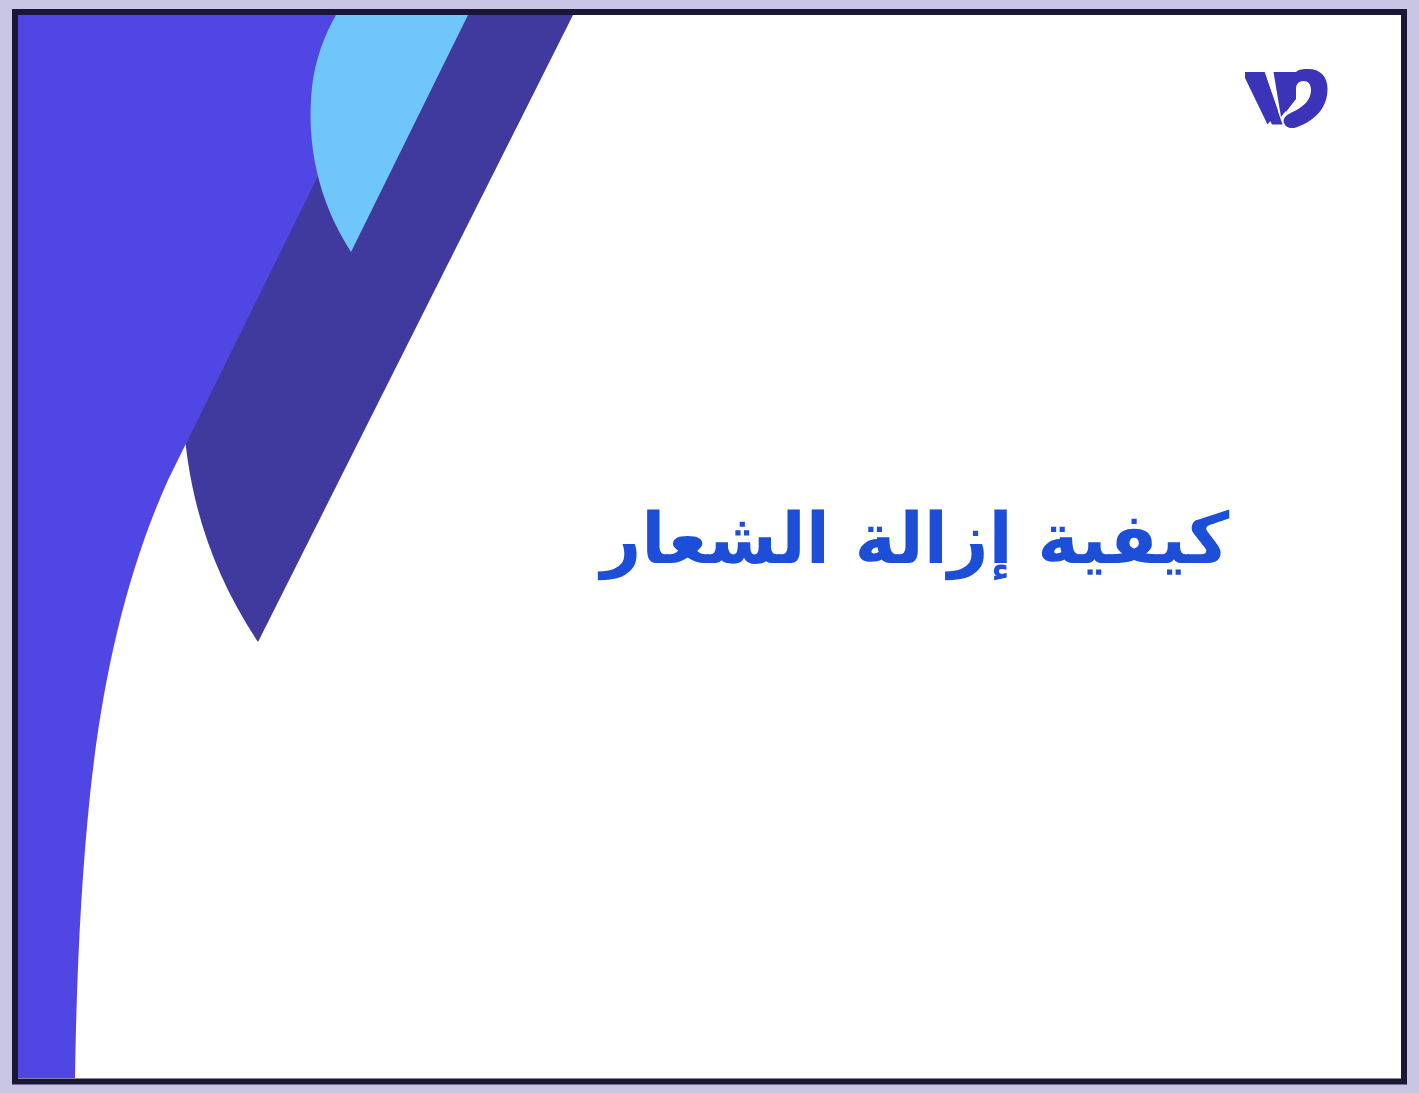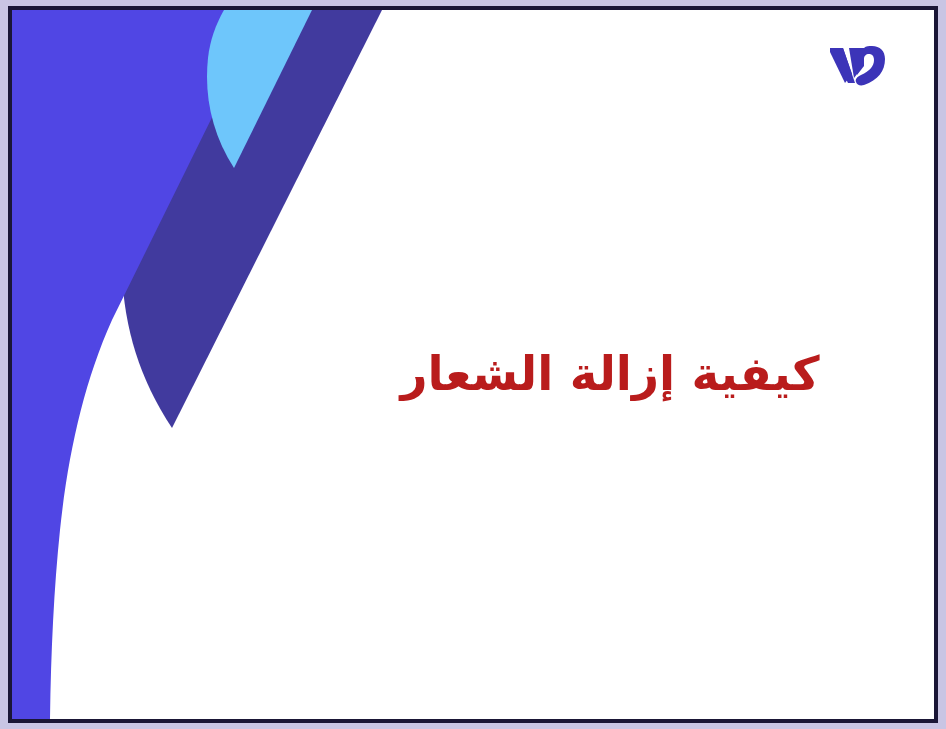--- a/index.html
+++ b/index.html
@@ -53,26 +53,26 @@
 
   
   #heading-wrap{
     position:absolute;
     right:64px;
     top:316px;
     width:520px;
     text-align:center;
   }
   #heading{
-    margin:18px;
+    margin:4px;
     font-family:"DejaVu Sans","Liberation Sans",sans-serif;
     font-size:47px;
     font-weight:700;
     line-height:1.28;
-    color:#b91c1c;
+    color:#1d4ed8;
     letter-spacing:0;
     direction:rtl;
     unicode-bidi:isolate;
     white-space:nowrap;
   }
 </style>
 </head>
 <body>
 
 <div id="slide">

